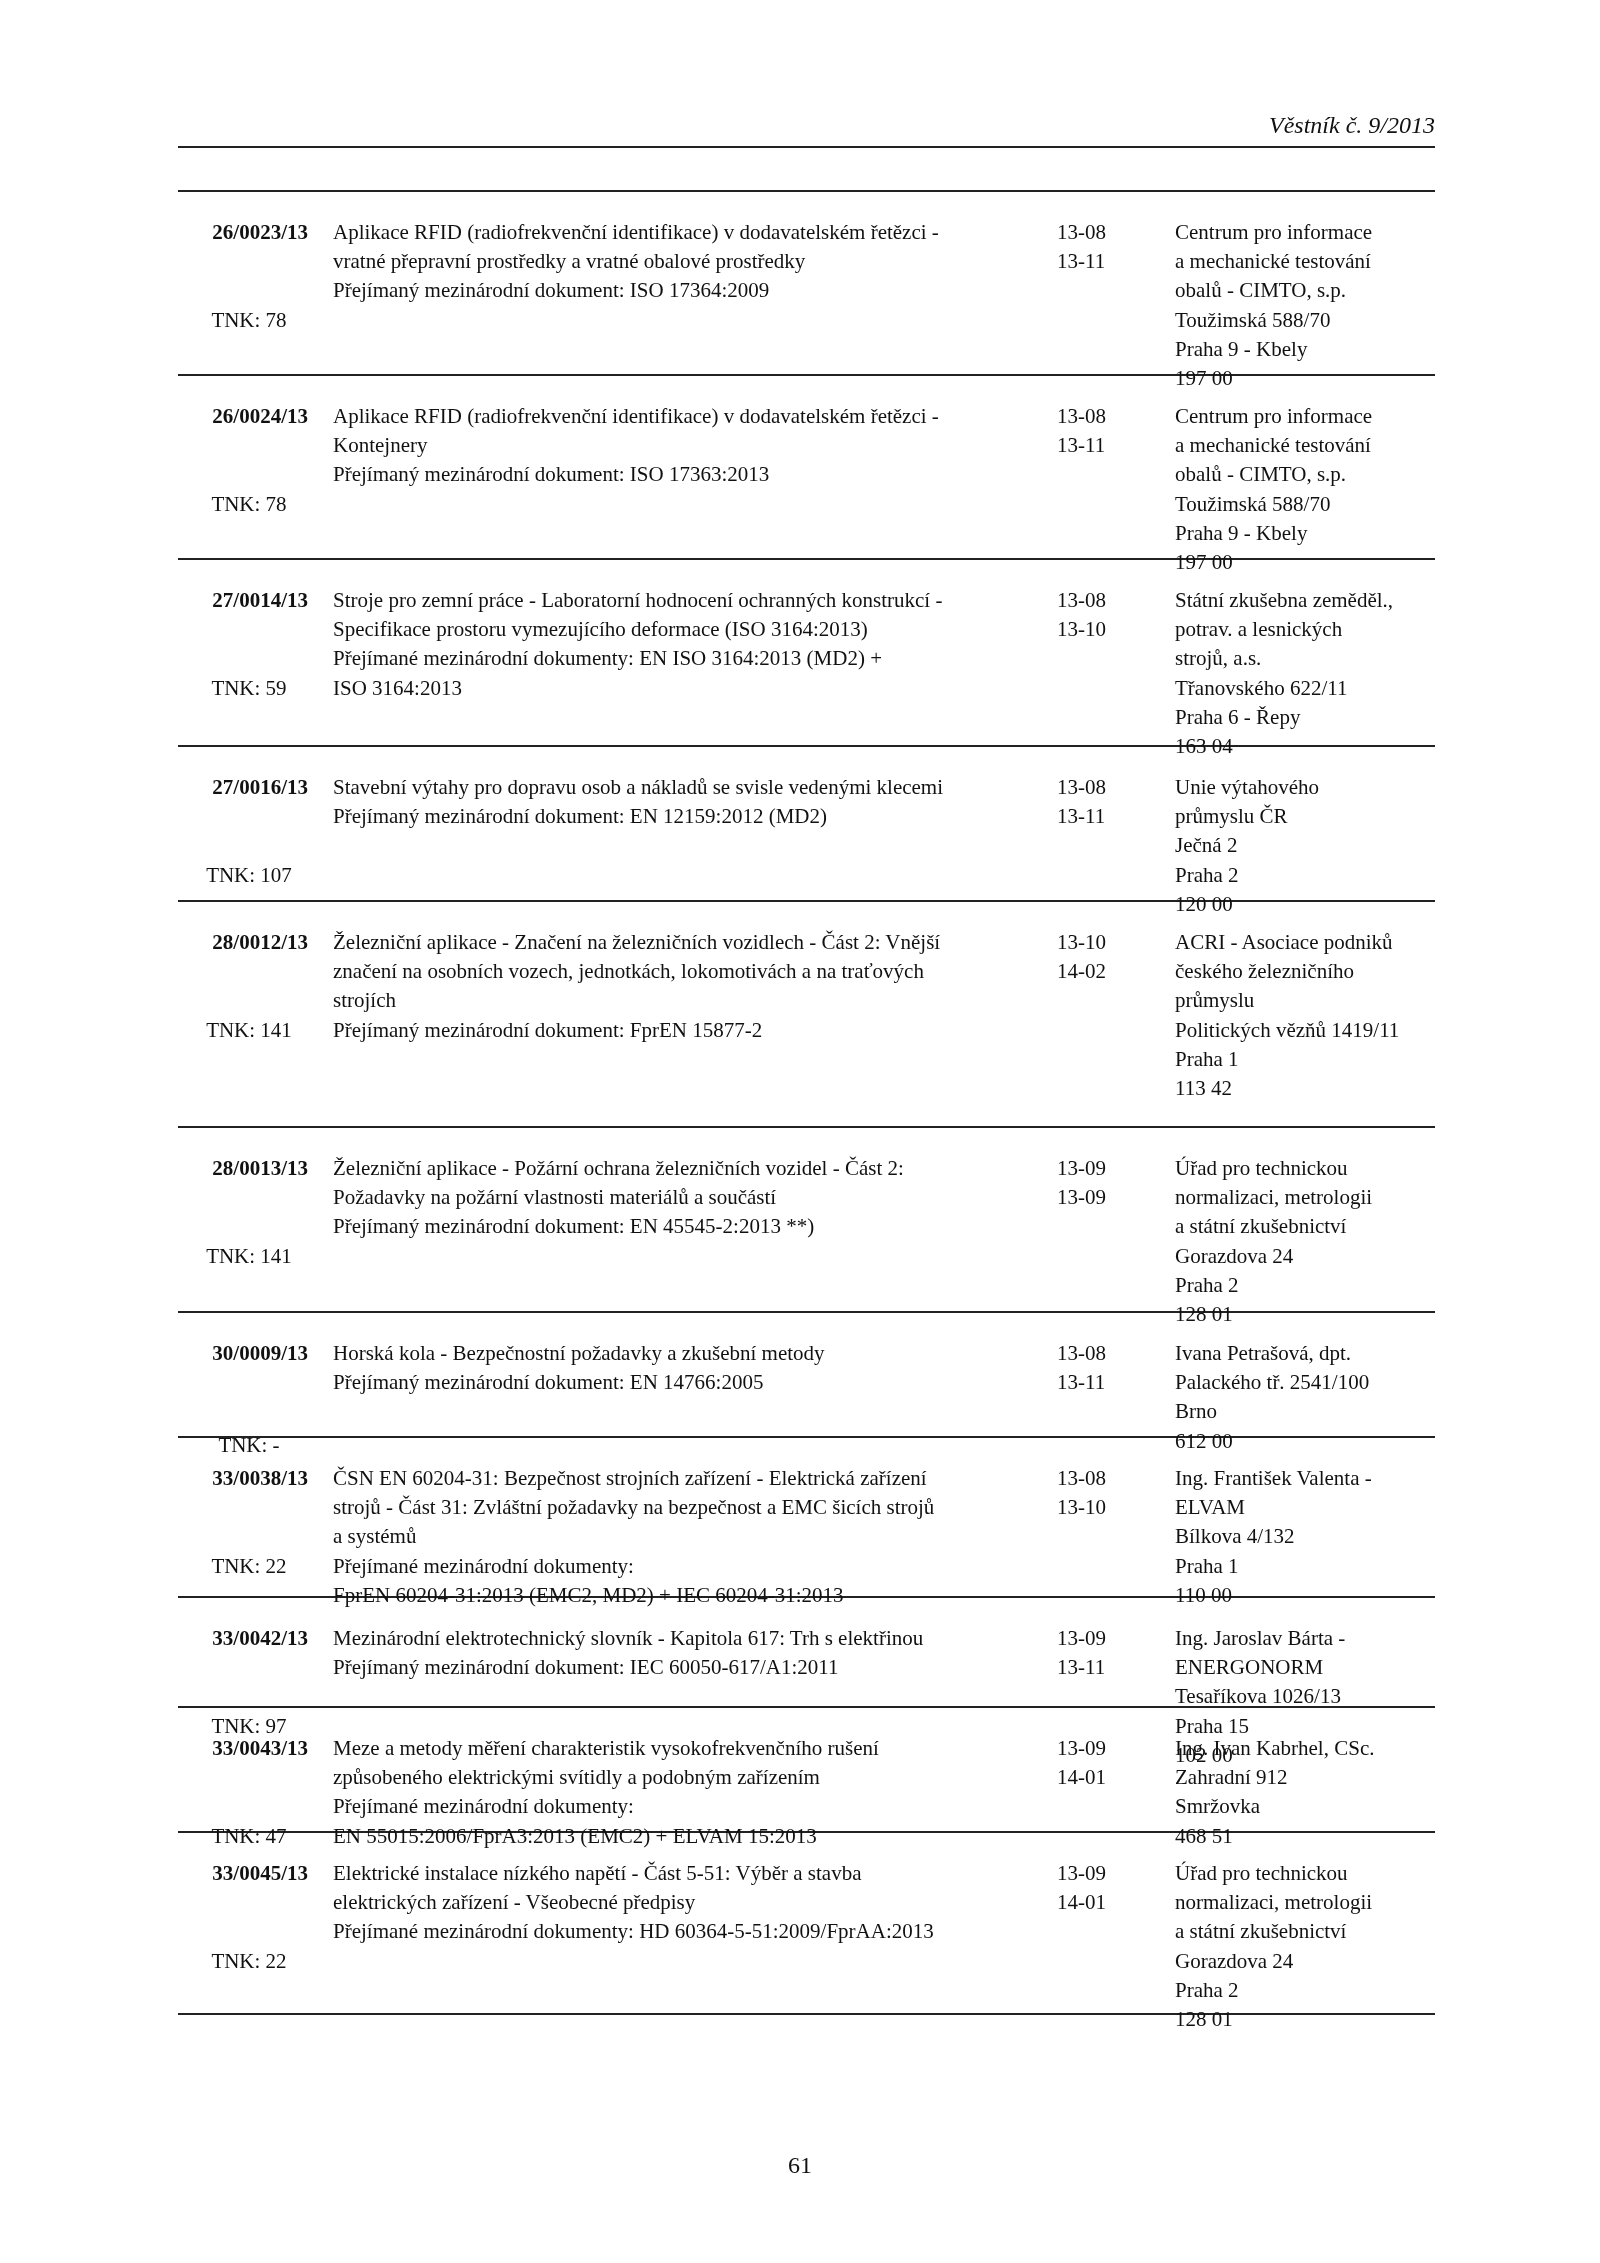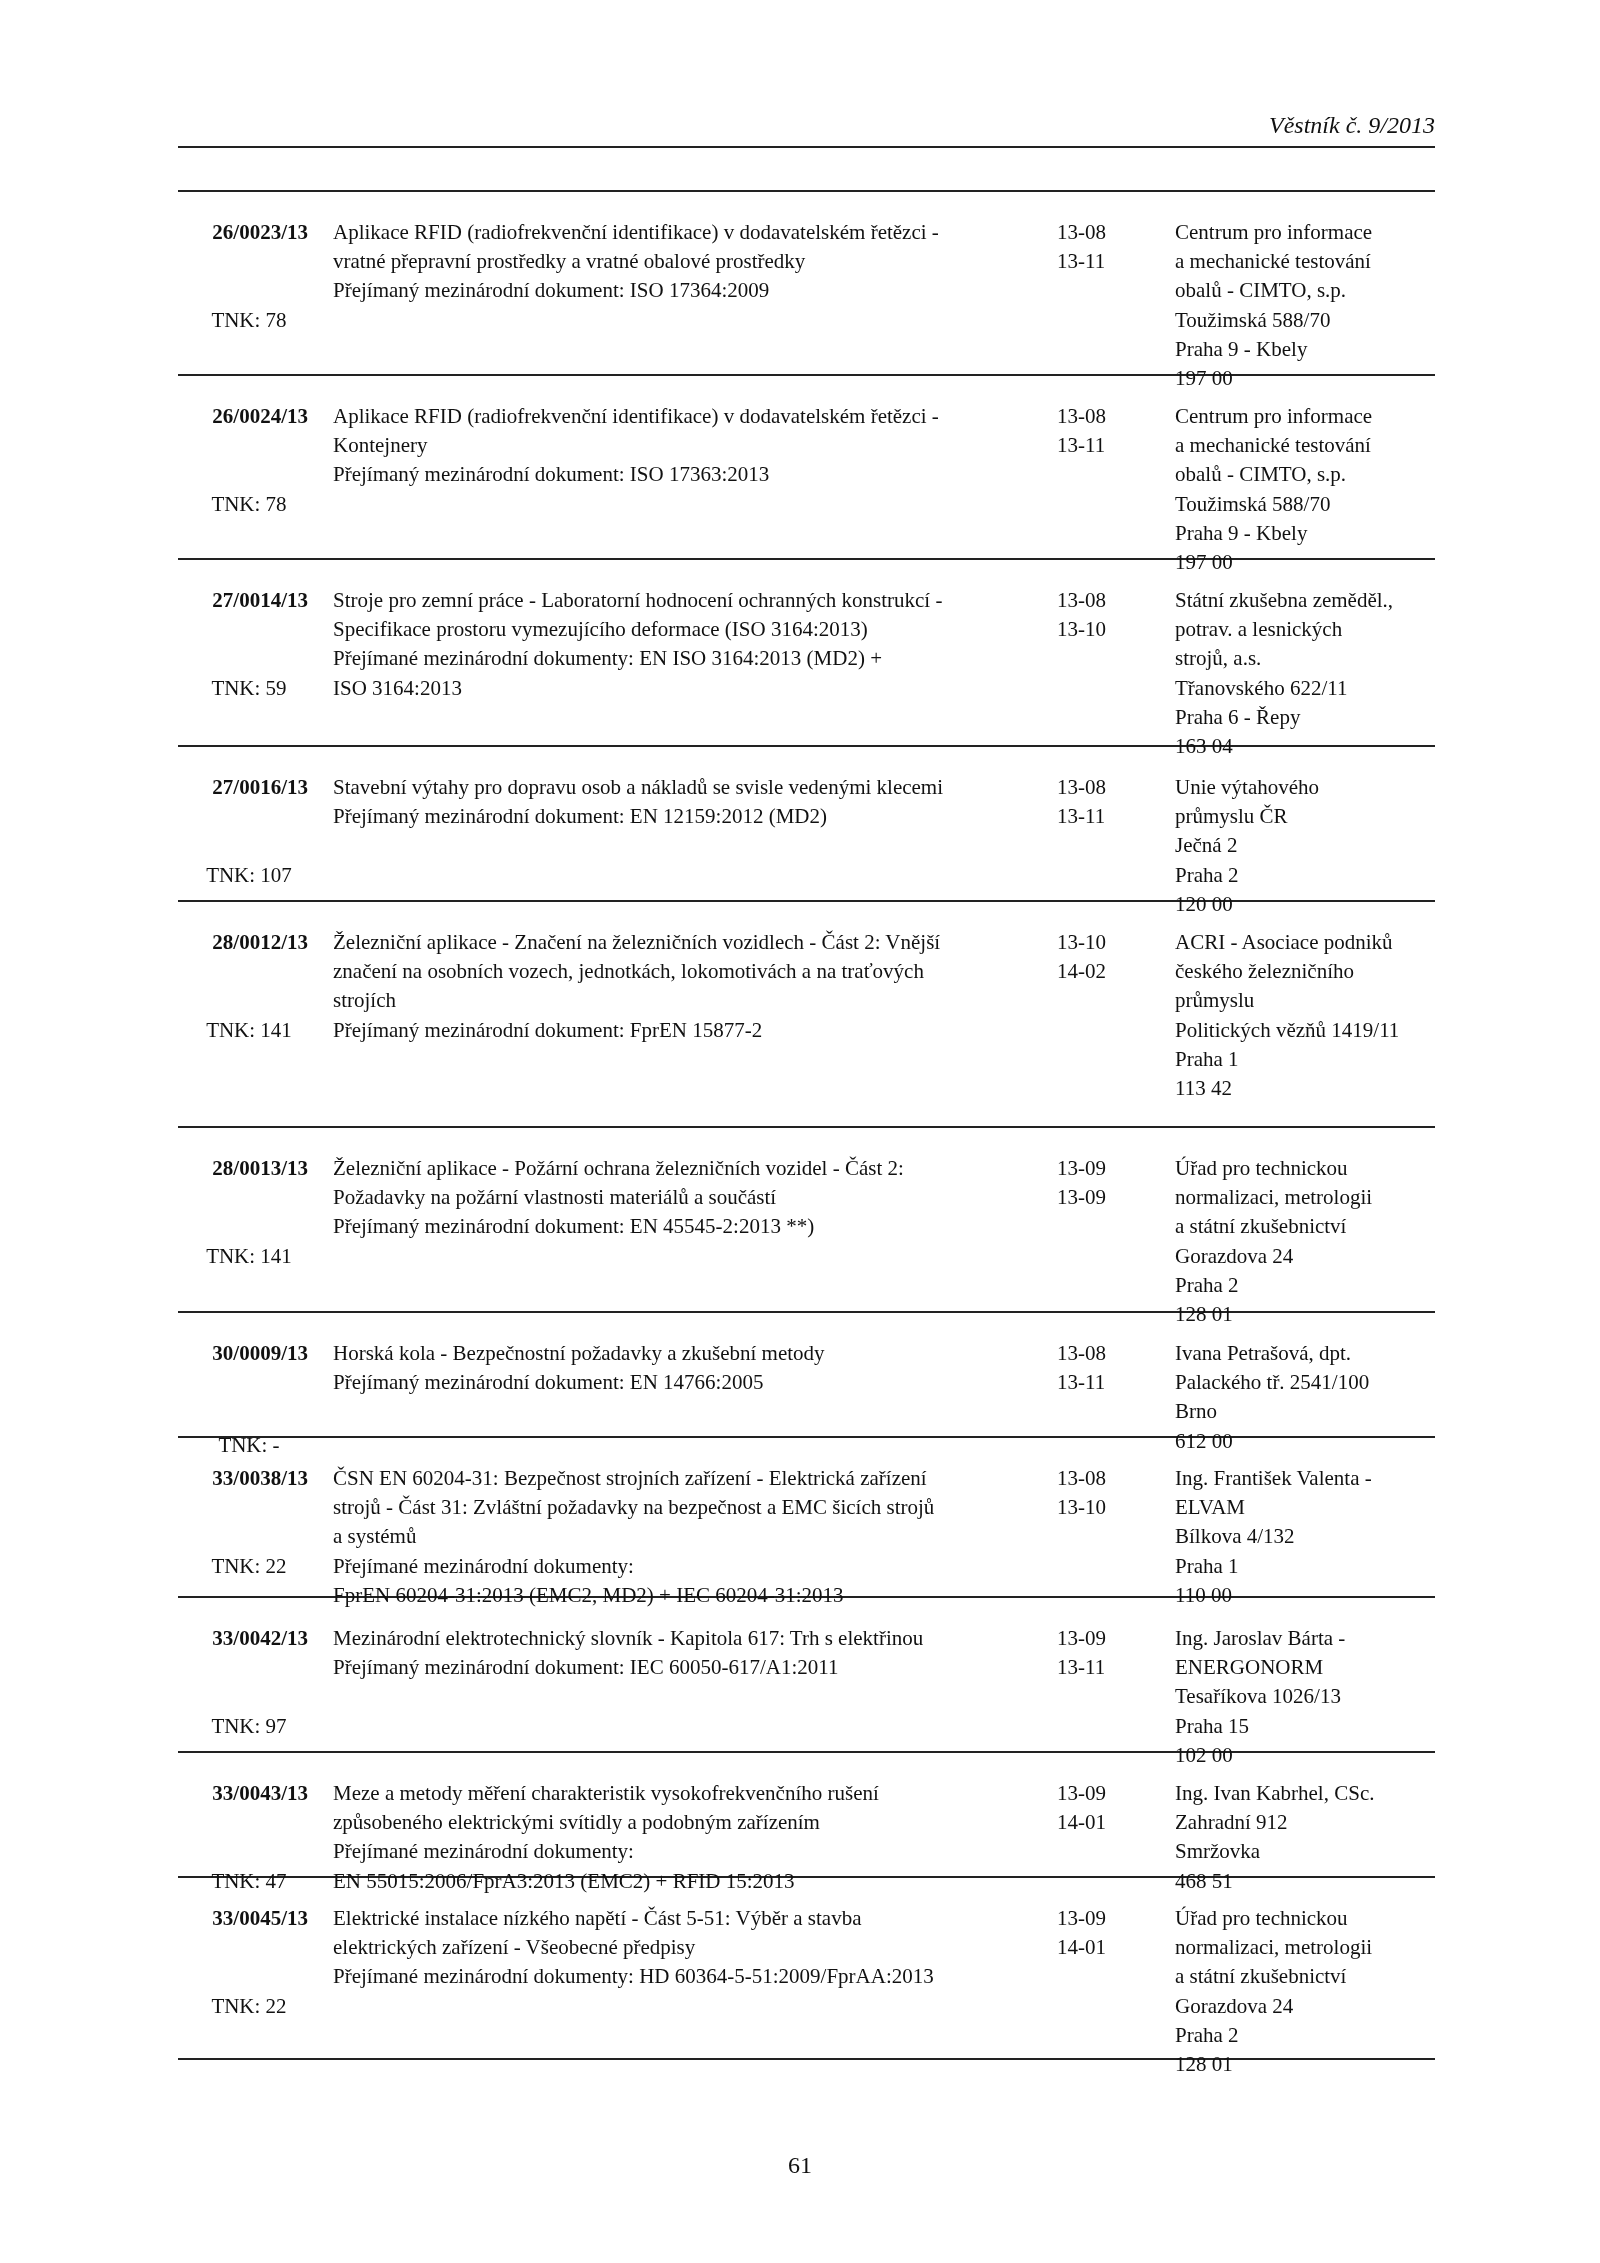--- a/index.html
+++ b/index.html
@@ -188,21 +188,21 @@
         <span class="line">13-10</span>
       </div>
       <div class="cell c-org">
         <span class="line">Ing. František Valenta -</span>
         <span class="line">ELVAM</span>
         <span class="line">Bílkova 4/132</span>
         <span class="line">Praha 1</span>
         <span class="line">110 00</span>
       </div>
     </div>
-    <div class="row" style="height: 155px;">
+    <div class="row" style="height: 110px;">
       <div class="cell c-id">33/0042/13</div>
       <div class="cell c-tnk" style="top: 94px;">TNK: 97</div>
       <div class="cell c-desc">
         <span class="line">Mezinárodní elektrotechnický slovník - Kapitola 617: Trh s elektřinou</span>
         <span class="line">Přejímaný mezinárodní dokument: IEC 60050-617/A1:2011</span>
       </div>
       <div class="cell c-dates">
         <span class="line">13-09</span>
         <span class="line">13-11</span>
       </div>
@@ -214,21 +214,21 @@
         <span class="line">102 00</span>
       </div>
     </div>
     <div class="row" style="height: 125px;">
       <div class="cell c-id">33/0043/13</div>
       <div class="cell c-tnk" style="top: 94px;">TNK: 47</div>
       <div class="cell c-desc">
         <span class="line">Meze a metody měření charakteristik vysokofrekvenčního rušení</span>
         <span class="line">způsobeného elektrickými svítidly a podobným zařízením</span>
         <span class="line">Přejímané mezinárodní dokumenty:</span>
-        <span class="line">EN 55015:2006/FprA3:2013 (EMC2) + RFID 15:2013</span>
+        <span class="line">EN 55015:2006/FprA3:2013 (EMC2) + ELVAM 15:2013</span>
       </div>
       <div class="cell c-dates">
         <span class="line">13-09</span>
         <span class="line">14-01</span>
       </div>
       <div class="cell c-org">
         <span class="line">Ing. Ivan Kabrhel, CSc.</span>
         <span class="line">Zahradní 912</span>
         <span class="line">Smržovka</span>
         <span class="line">468 51</span>

